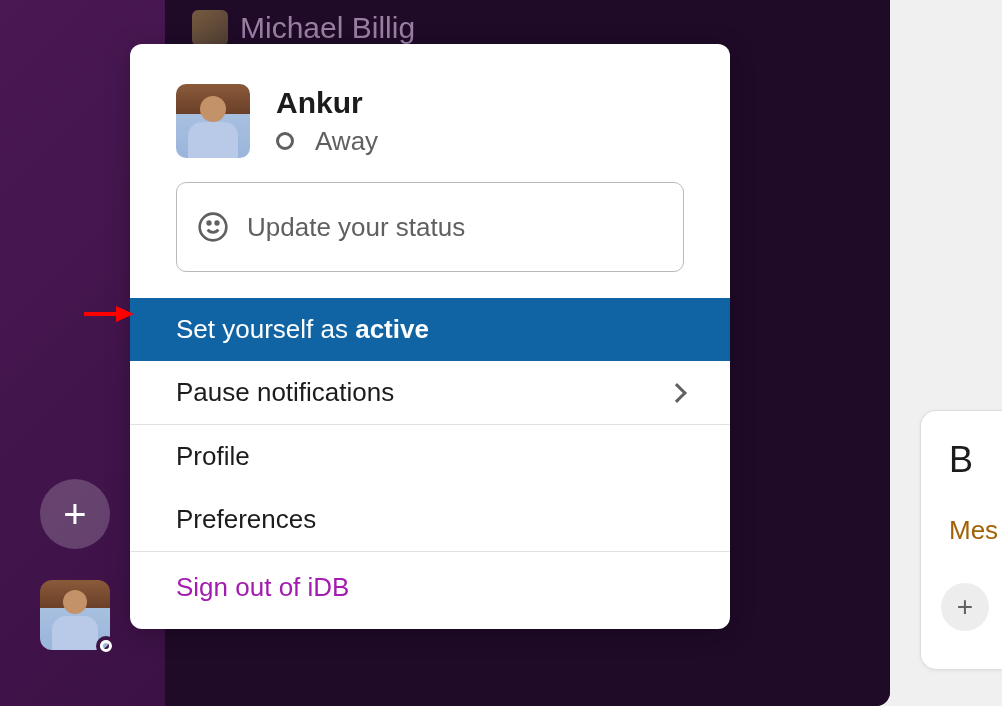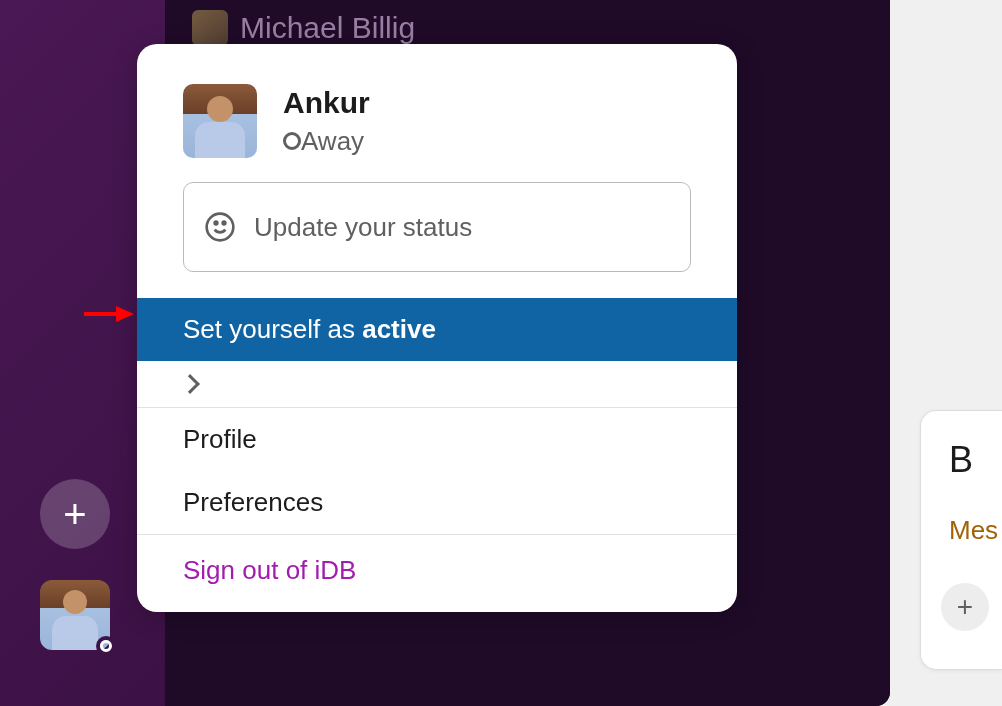--- a/index.html
+++ b/index.html
@@ -54,25 +54,25 @@
       font-size: 10px;
       color: #fff;
     }
     .member-name {
       font-size: 30px;
       font-weight: 400;
       color: #b89dc4;
     }
     .menu-popup {
       position: absolute;
-      left: 137px;
+      left: 130px;
       top: 44px;
       width: 600px;
       background: #fff;
-      border-radius: 20px;
+      border-radius: 12px;
       box-shadow: 0 4px 24px rgba(0,0,0,0.25);
       overflow: hidden;
     }
     .profile-header {
       padding: 40px 46px 24px 46px;
       display: flex;
       align-items: center;
       gap: 26px;
     }
     .avatar-large {
@@ -111,21 +111,21 @@
       gap: 6px;
     }
     .profile-name {
       font-size: 30px;
       font-weight: 800;
       color: #1d1c1d;
     }
     .presence-row {
       display: flex;
       align-items: center;
-      gap: 0;
+      gap: 21px;
     }
     .presence-circle {
       width: 18px;
       height: 18px;
       border: 3px solid #616061;
       border-radius: 50%;
     }
     .presence-text {
       font-size: 26px;
       color: #616061;
@@ -352,20 +352,21 @@
     </div>
   </div>
 
   <div class="menu-item highlighted">
     <span>
       <span>Set yourself as </span><b>active</b>
     </span>
   </div>
 
   <div class="menu-item">
+    <span>Pause notifications</span>
     <span class="chevron"></span>
   </div>
 
   <div class="divider"></div>
 
   <div class="menu-item">
     <span>Profile</span>
   </div>
 
   <div class="menu-item">

